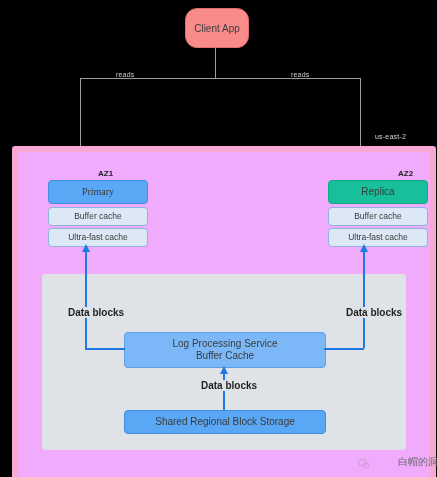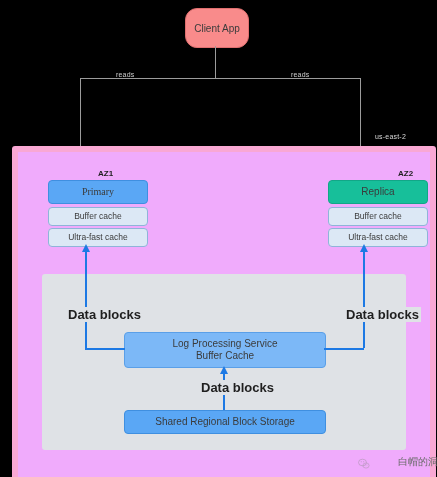--- a/index.html
+++ b/index.html
@@ -67,21 +67,21 @@
   .node-replica{background:#17bf9a;border:1px solid #12a787;}
   .node-cache{background:#dce8f5;border:1px solid #8fb4d9;font-size:8.5px;}
   .node-lps{background:#7cb8f7;border:1px solid #5a9fe8;font-size:10px;}
   .node-storage{background:#5aa7f5;border:1px solid #3f8fe0;font-size:10px;}
 
   .blue-ln{position:absolute;background:#1d79e4;}
   .blue-v{width:2px;}
   .blue-h{height:2px;}
 
   .blk-label{
-    position:absolute;font-size:13px;font-weight:bold;color:#1f1f1f;
+    position:absolute;font-size:10px;font-weight:bold;color:#1f1f1f;
     background:#dfe2e6;padding:0 2px;white-space:nowrap;
   }
 
   
   .watermark{
     position:absolute;left:352px;top:449px;
     display:flex;align-items:center;gap:4px;
   }
   .wm-icon{width:12px;height:12px;position:relative;opacity:.55;}
   .wm-text{font-size:10px;color:#6b6b6b;white-space:nowrap;padding-left:24px;}

